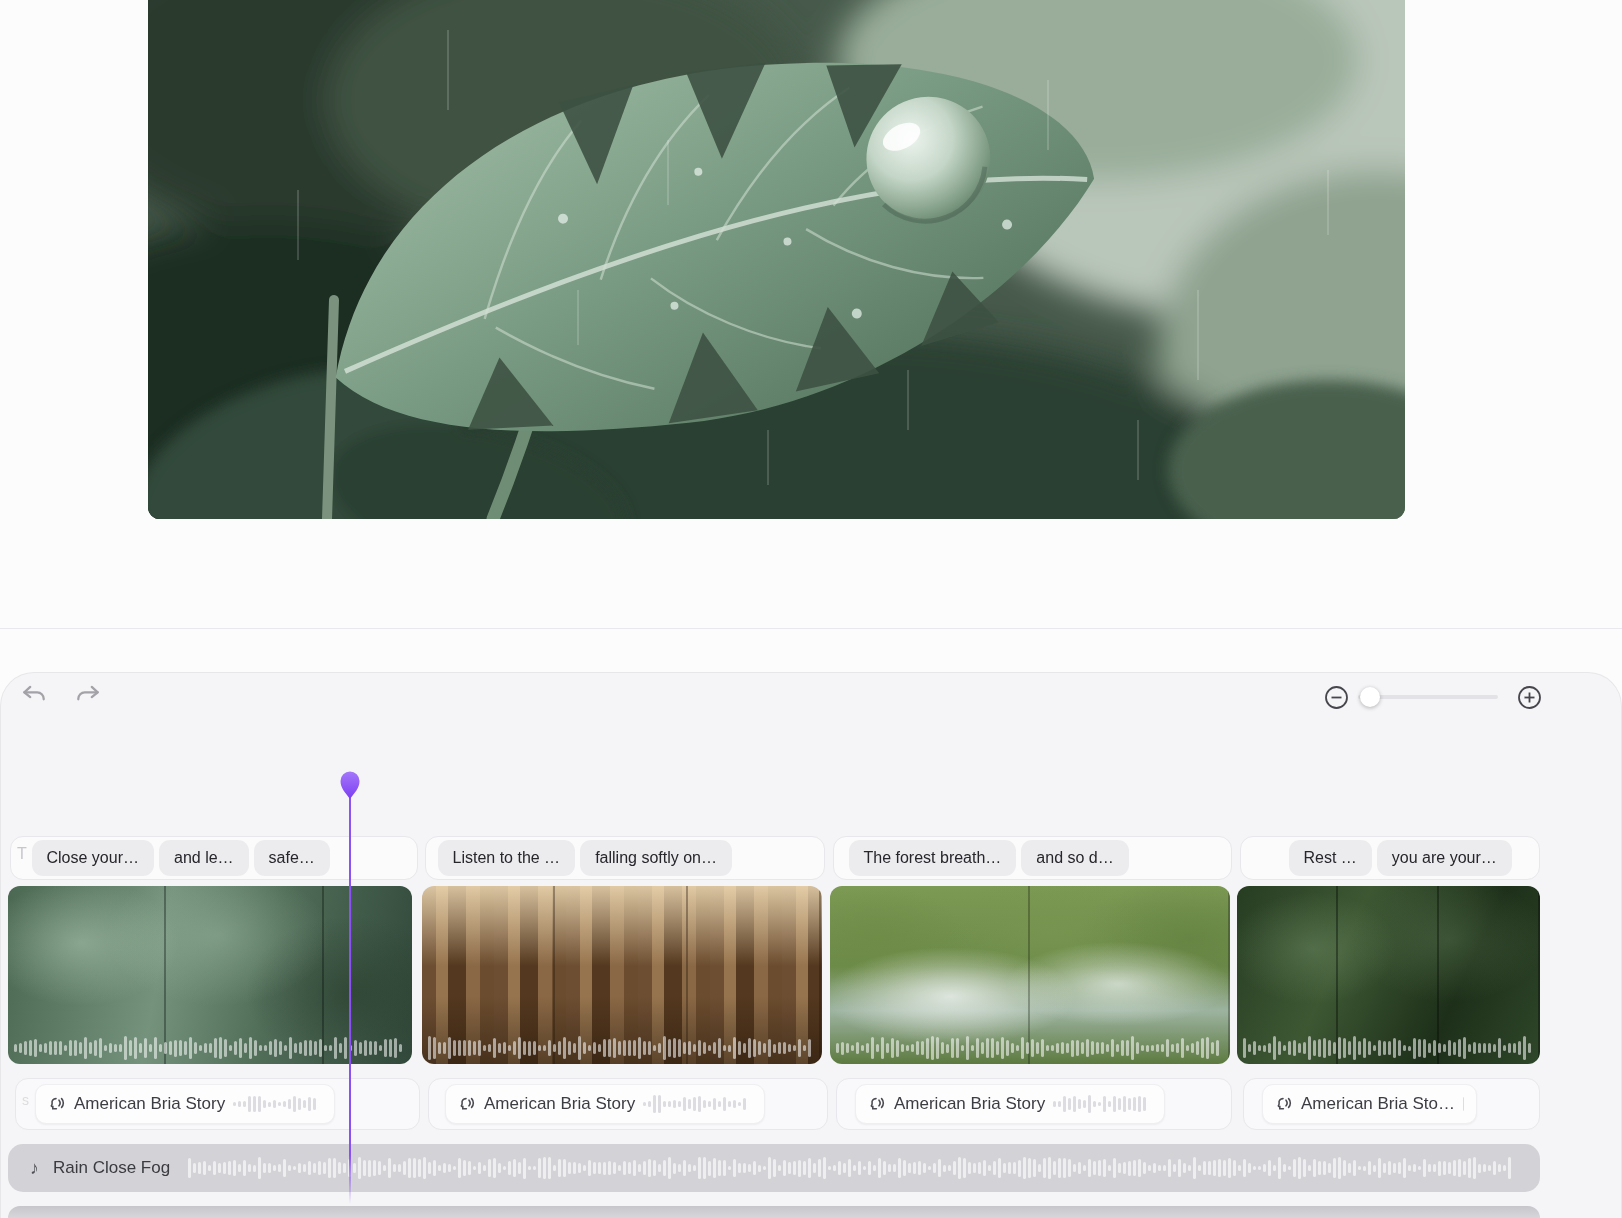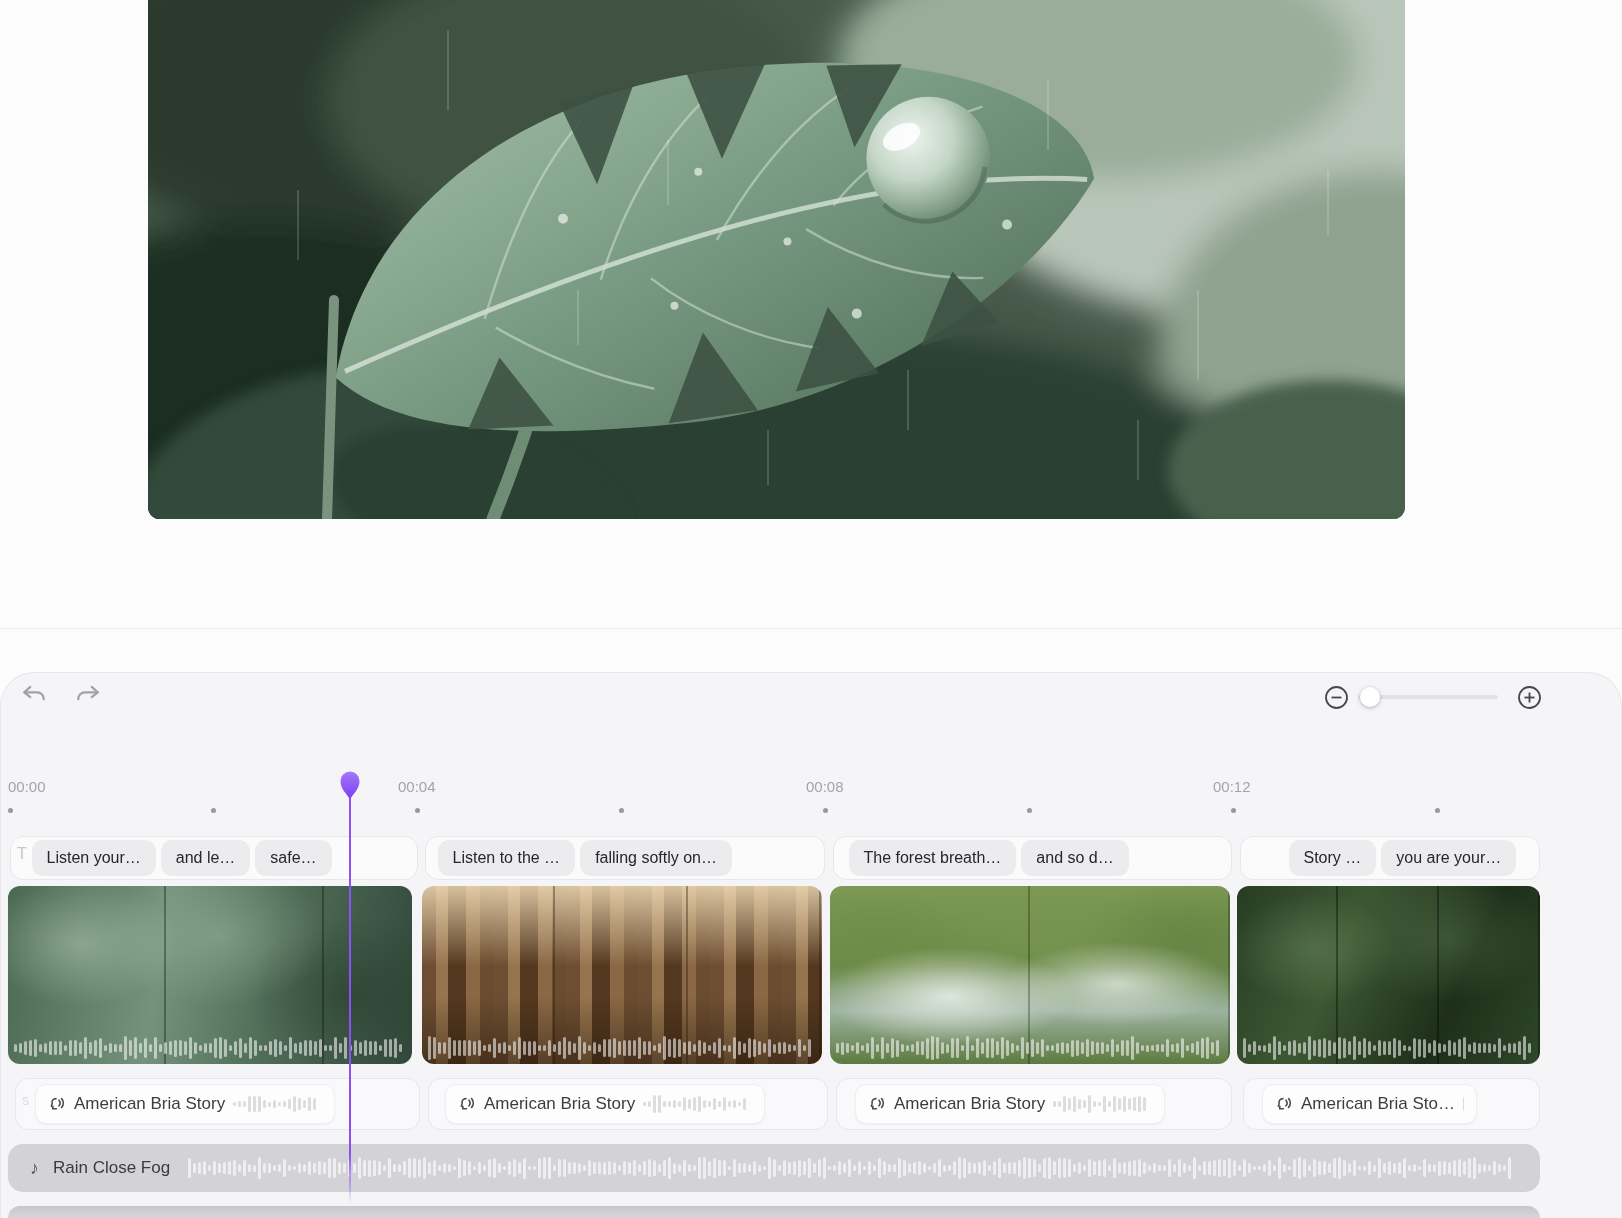--- a/index.html
+++ b/index.html
@@ -219,51 +219,37 @@
     <div class="zoom-knob"></div>
   </div>
   <button class="icon-btn zoom-in-btn">
     <svg width="25" height="25" viewBox="0 0 25 25" fill="none" stroke="#46464d" stroke-width="1.8">
       <circle cx="12.5" cy="12.5" r="10.5"></circle>
         <line x1="7.5" y1="12.5" x2="17.5" y2="12.5"></line>
         <line x1="12.5" y1="7.5" x2="12.5" y2="17.5"></line>
     </svg>
   </button>
 
-  <div class="ruler">
-    <span class="ruler-label" style="left:8px">00:00</span>
-    <span class="ruler-label" style="left:398px">00:04</span>
-    <span class="ruler-label" style="left:806px">00:08</span>
-    <span class="ruler-label" style="left:1213px">00:12</span>
-    <span class="ruler-dot" style="left:8px"></span>
-    <span class="ruler-dot" style="left:211px"></span>
-    <span class="ruler-dot" style="left:415px"></span>
-    <span class="ruler-dot" style="left:619px"></span>
-    <span class="ruler-dot" style="left:823px"></span>
-    <span class="ruler-dot" style="left:1027px"></span>
-    <span class="ruler-dot" style="left:1231px"></span>
-    <span class="ruler-dot" style="left:1435px"></span>
-  </div>
 
   <span class="caption-track-glyph">T</span>
   <div class="caption-group" style="left:10px;width:408px;padding-left:18px;">
-    <div class="chip">Listen your…</div>
+    <div class="chip">Close your…</div>
     <div class="chip">and le…</div>
     <div class="chip">safe…</div>
   </div>
   <div class="caption-group" style="left:833px;width:399px;padding-left:12px;">
     <div class="chip">The forest breath…</div>
     <div class="chip">and so d…</div>
   </div>
   <div class="caption-group" style="left:425px;width:400px;padding-left:9px;">
     <div class="chip">Listen to the …</div>
     <div class="chip">falling softly on…</div>
   </div>
   <div class="caption-group" style="left:1240px;width:300px;padding-left:45px;">
-    <div class="chip">Story …</div>
+    <div class="chip">Rest …</div>
     <div class="chip">you are your…</div>
   </div>
 
   <div class="video-clip clip-1" style="left:8px;width:404px;">
     <div class="clip-wave" data-wave="">
         <i style="height:8.5px"></i>
         <i style="height:9.9px"></i>
         <i style="height:13.3px"></i>
         <i style="height:15.4px"></i>
         <i style="height:18.8px"></i>

